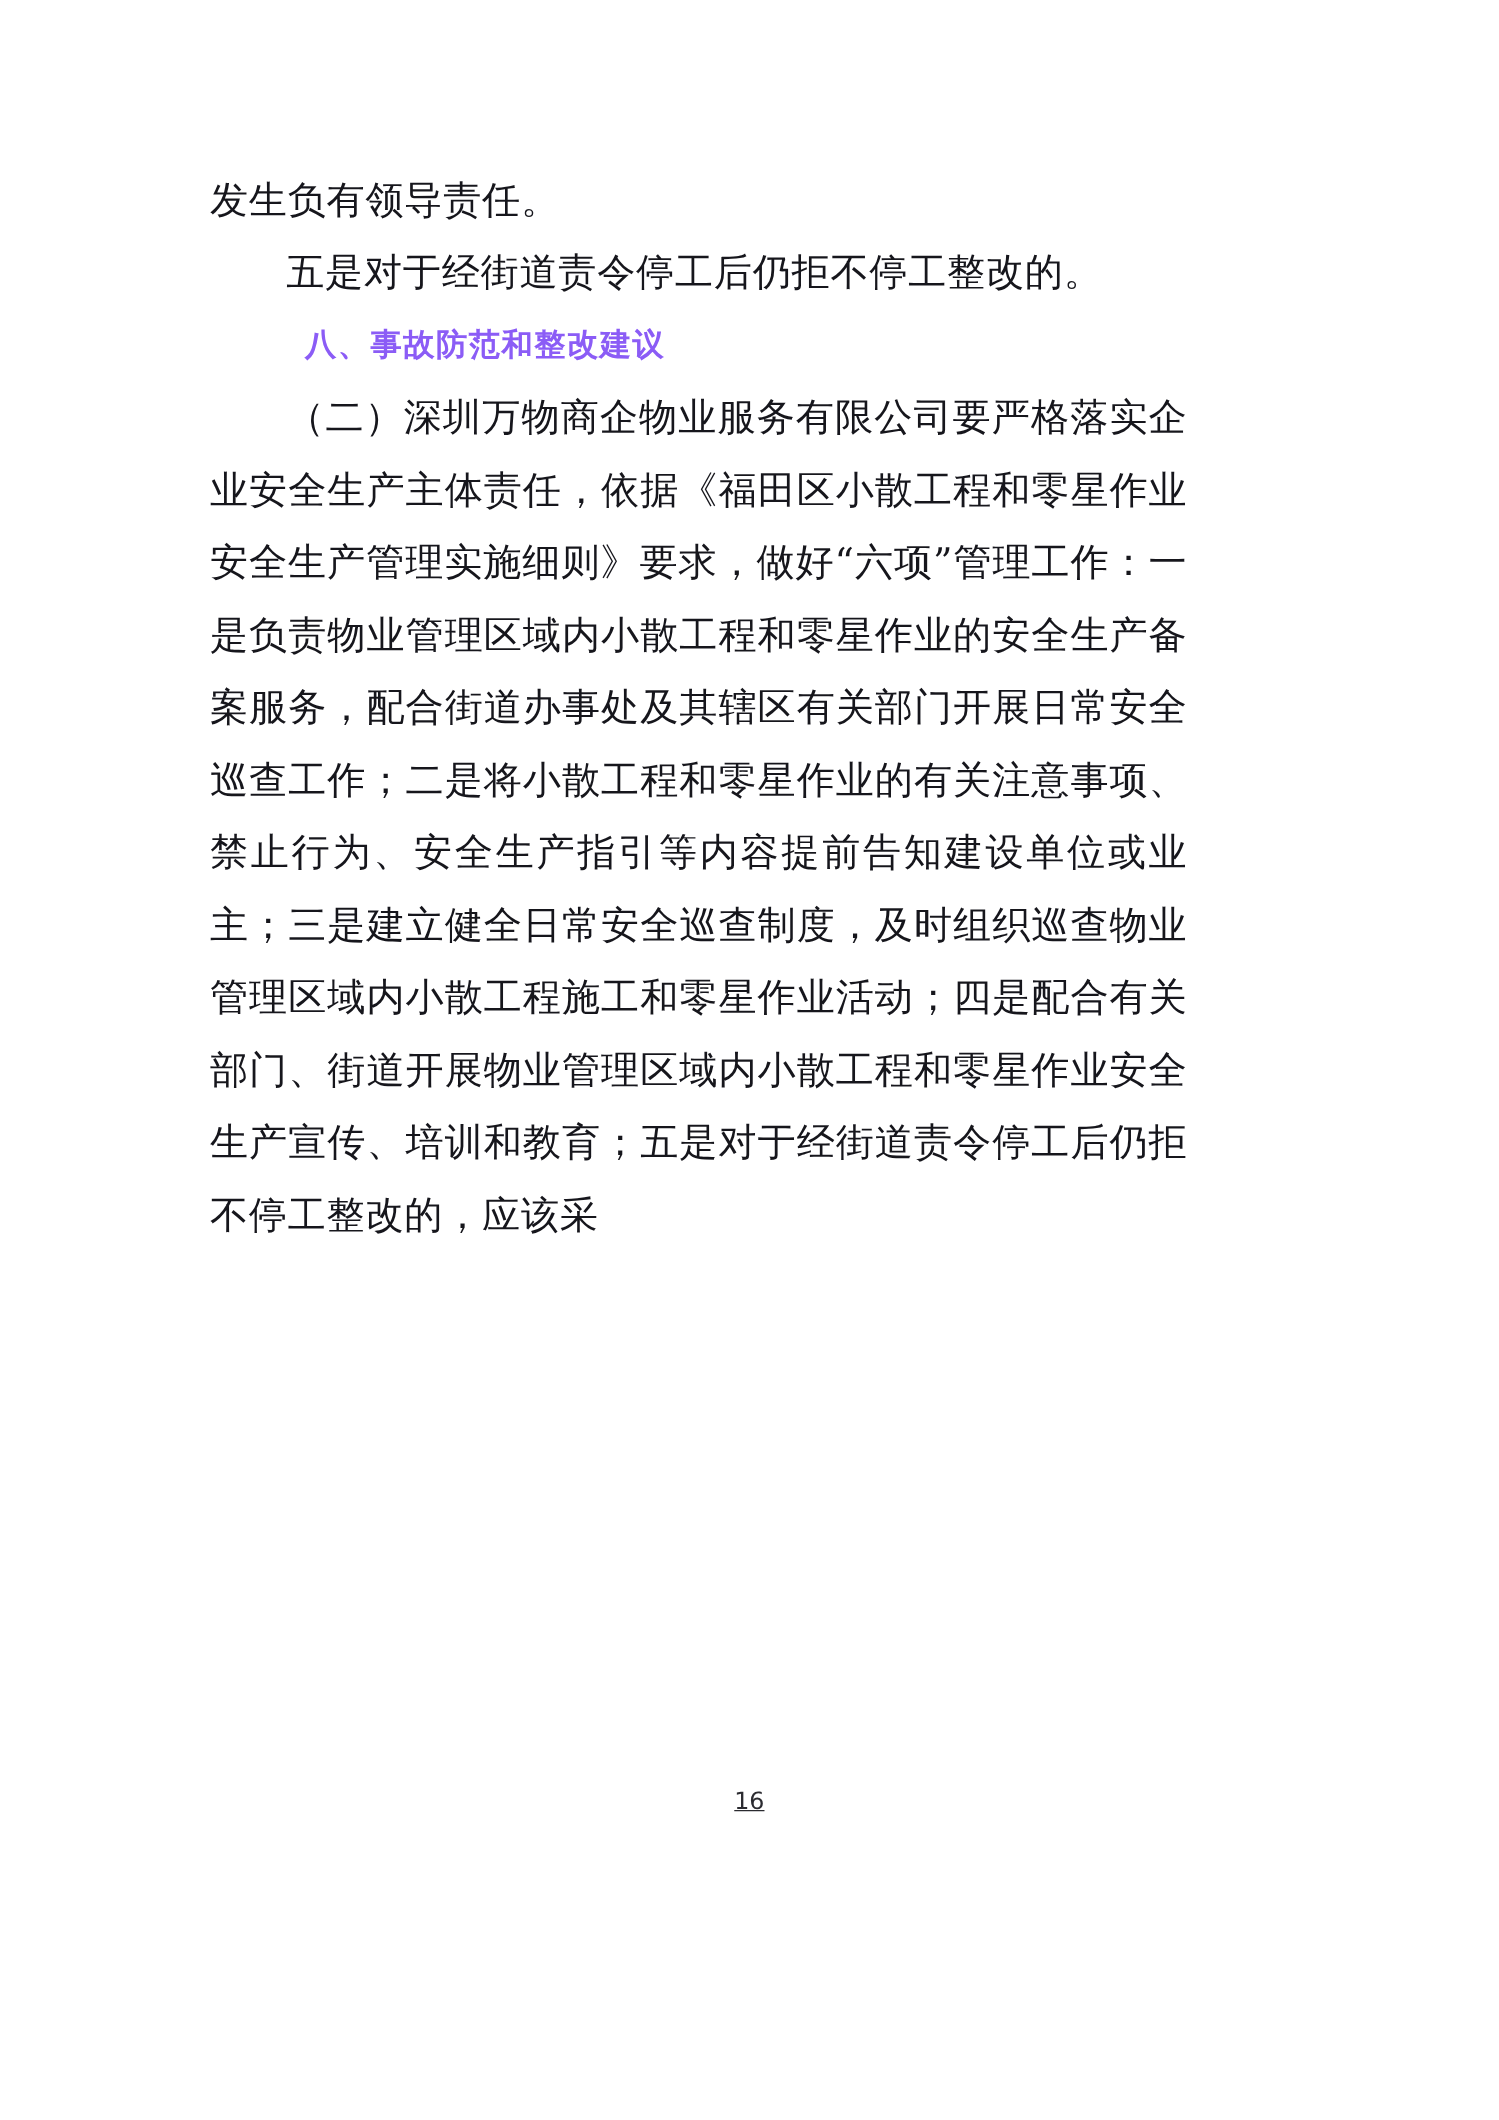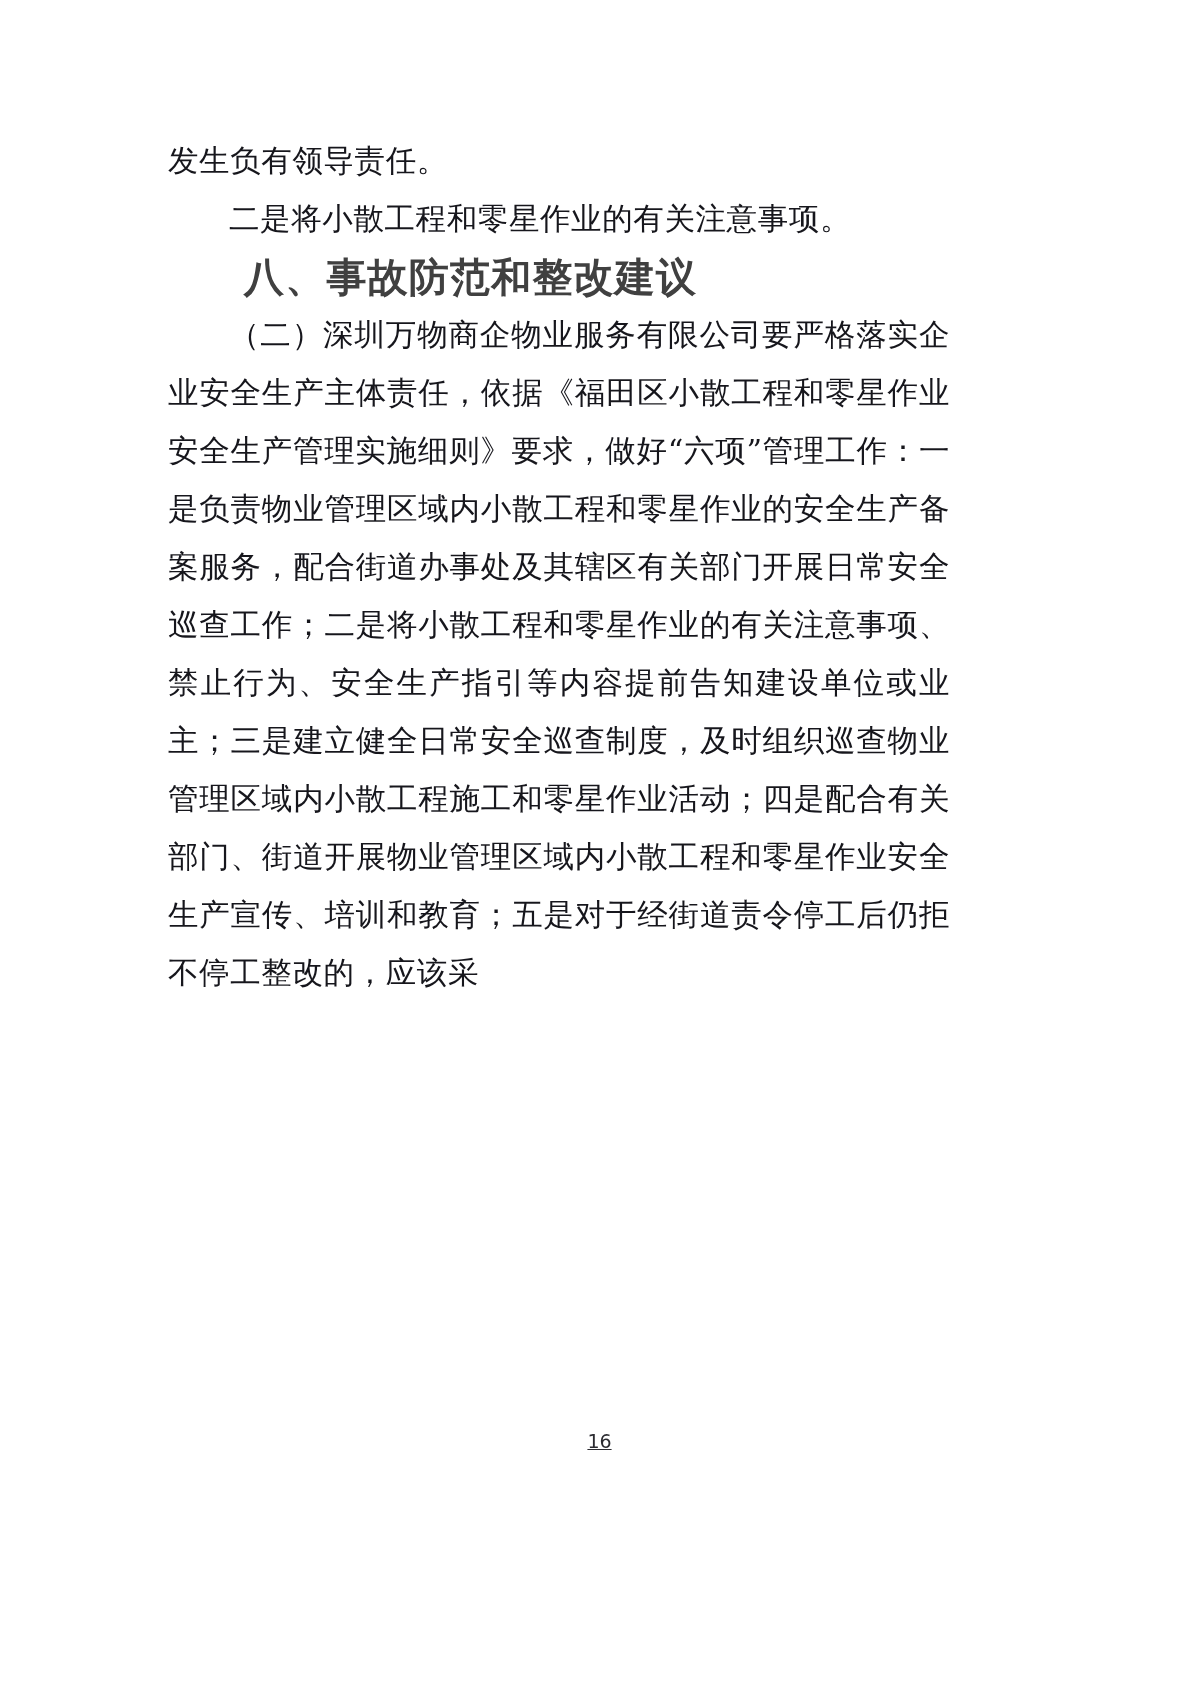--- a/index.html
+++ b/index.html
@@ -28,27 +28,28 @@
     letter-spacing: 0.6px;
     text-align: justify;
     text-justify: inter-ideograph;
     margin: 0;
     color: #16161c;
   }
   .indent {
     text-indent: 61px;
   }
   .heading {
-    font-size: 40px;
+    font-size: 25px;
     line-height: 58px;
     letter-spacing: 1.2px;
     font-weight: bold;
     margin: 0;
     text-indent: 76px;
-    color: #404040;
+    color: #8b5cf6;
+    font-family: Liberation Serif, serif;
   }
   .page-number {
     position: absolute;
     left: 0;
     top: 1430px;
     width: 1199px;
     text-align: center;
     font-size: 19px;
     font-family: "DejaVu Sans", "Liberation Sans", sans-serif;
     color: #2b2b30;
@@ -56,21 +57,21 @@
   }
 </style>
 </head>
 <body>
 
 <div class="page">
   <div class="content">
 
     <p class="para">发生负有领导责任。</p>
 
-    <p class="para indent">二是将小散工程和零星作业的有关注意事项。</p>
+    <p class="para indent">五是对于经街道责令停工后仍拒不停工整改的。</p>
 
     <h2 class="heading">八、事故防范和整改建议</h2>
 
 
 
     <p class="para indent">（二）深圳万物商企物业服务有限公司要严格落实企业安全生产主体责任，依据《福田区小散工程和零星作业安全生产管理实施细则》要求，做好“六项”管理工作：一是负责物业管理区域内小散工程和零星作业的安全生产备案服务，配合街道办事处及其辖区有关部门开展日常安全巡查工作；二是将小散工程和零星作业的有关注意事项、禁止行为、安全生产指引等内容提前告知建设单位或业主；三是建立健全日常安全巡查制度，及时组织巡查物业管理区域内小散工程施工和零星作业活动；四是配合有关部门、街道开展物业管理区域内小散工程和零星作业安全生产宣传、培训和教育；五是对于经街道责令停工后仍拒不停工整改的，应该采</p>
 
   </div>
 
   <div class="page-number">16</div>

